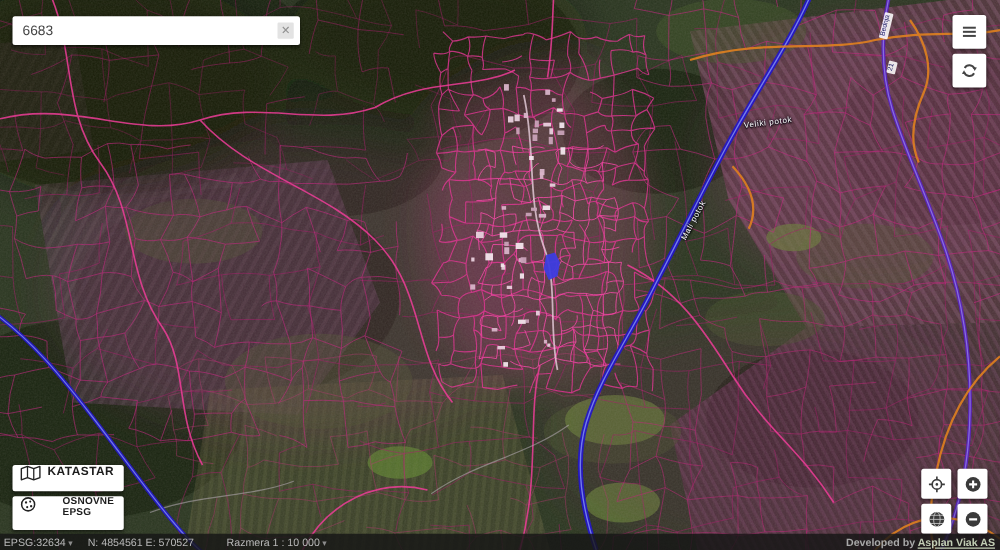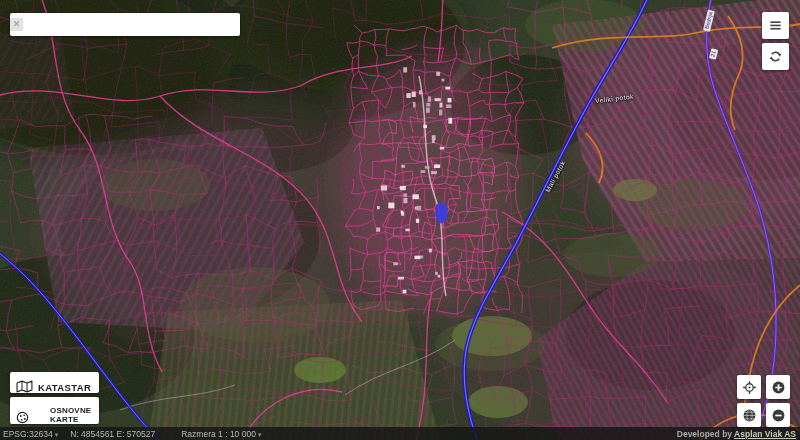--- a/index.html
+++ b/index.html
@@ -11,21 +11,21 @@
   .panel{position:absolute;background:#fff;border-radius:2px;
          box-shadow:0 1px 3px rgba(0,0,0,.55);}
   #searchbox{left:10px;top:13px;width:230px;height:23px;display:flex;align-items:center;}
   #searchbox input{flex:1;border:0;outline:0;background:transparent;padding:0 6px 0 8px;
                    font-size:11px;color:#444;font-family:"Liberation Sans",sans-serif;}
   #search-clear{width:13px;height:13px;margin-right:5px;background:#e3e3e3;color:#909090;
                 font-size:9px;line-height:13px;text-align:center;cursor:pointer;border-radius:1px;}
   .sqbtn{width:27px;height:27px;display:flex;align-items:center;justify-content:center;cursor:pointer;}
   #btn-menu{right:11px;top:12px;}
   #btn-refresh{right:11px;top:43px;}
-  .layerbtn{display:flex;align-items:flex-end;cursor:pointer;padding:0 8px 0 6px;color:#1d1d1d;}
+  .layerbtn{display:flex;align-items:flex-start;cursor:pointer;padding:0 8px 0 6px;color:#1d1d1d;}
   #btn-katastar{left:10px;top:372px;height:21px;font-size:9.5px;font-weight:700;letter-spacing:.4px;}
   #btn-osnovne{left:10px;top:397px;height:27px;font-size:8px;font-weight:700;letter-spacing:.2px;line-height:8.5px;gap:16px;}
   .layerbtn .ic{display:flex;margin-right:5px;}
   .ctrl{width:24px;height:24px;display:flex;align-items:center;justify-content:center;cursor:pointer;}
   #ctrl-locate{right:39px;top:375px;} #ctrl-plus{right:10px;top:375px;}
   #ctrl-globe{right:39px;top:403px;}  #ctrl-minus{right:10px;top:403px;}
   
   #statusbar{position:absolute;left:0;right:0;bottom:0;height:13px;
              background:rgba(22,22,22,.82);display:flex;align-items:center;
              font-size:8.5px;color:#b9b9b9;z-index:5;}
@@ -203,20 +203,21 @@
   <polygon points="437,204 444,202 448,210 446,221 439,224 435,215" fill="#3d3de0" opacity=".95"></polygon>
 </svg>
 
   <div class="rlabel" style="left:595px;top:95px;transform:rotate(-7deg);">Veliki potok</div>
   <div class="rlabel" style="left:544px;top:190px;transform:rotate(-62deg);transform-origin:0 0;">Mali potok</div>
   <div class="chip" style="left:703px;top:30px;transform:rotate(-76deg);">Bednja</div>
   <div class="chip" style="left:709px;top:58px;transform:rotate(-76deg);">21</div>
 </div>
 
 <div id="searchbox" class="panel">
+  <input type="text" value="6683" style="">
   <div id="search-clear">✕</div>
 </div>
 
 <div id="btn-menu" class="panel sqbtn">
   <span style="display:flex;">
     <svg viewBox="0 0 16 16" width="15" height="15">
       <rect x="2.5" y="3.6" width="11" height="1.7" fill="#444"></rect>
       <rect x="2.5" y="7.1" width="11" height="1.7" fill="#444"></rect>
       <rect x="2.5" y="10.6" width="11" height="1.7" fill="#444"></rect>
     </svg>
@@ -249,21 +250,21 @@
     <svg viewBox="0 0 14 14" width="13" height="13">
       <circle cx="7" cy="7" r="5.6" fill="none" stroke="#222" stroke-width="1.3"></circle>
       <circle cx="5.2" cy="5.4" r="1" fill="#222"></circle>
         <circle cx="8.8" cy="4.6" r=".9" fill="#222"></circle>
       <circle cx="9.6" cy="8.6" r="1" fill="#222"></circle>
         <circle cx="6.2" cy="9.4" r=".9" fill="#222"></circle>
     </svg>
   </span>
   <span>
     <div>OSNOVNE</div>
-    <div>KARTE</div>
+    <div>EPSG</div>
   </span>
 </div>
 
 <div id="ctrl-locate" class="panel ctrl">
   <span style="display:flex;">
     <svg viewBox="0 0 16 16" width="15" height="15">
       <circle cx="8" cy="8" r="4" fill="none" stroke="#3c3c3c" stroke-width="1.4"></circle>
       <path d="M8,1.2V4 M8,12V14.8 M1.2,8H4 M12,8H14.8" stroke="#3c3c3c" stroke-width="1.4"></path>
       <circle cx="8" cy="8" r="1.1" fill="#3c3c3c"></circle>
     </svg>

